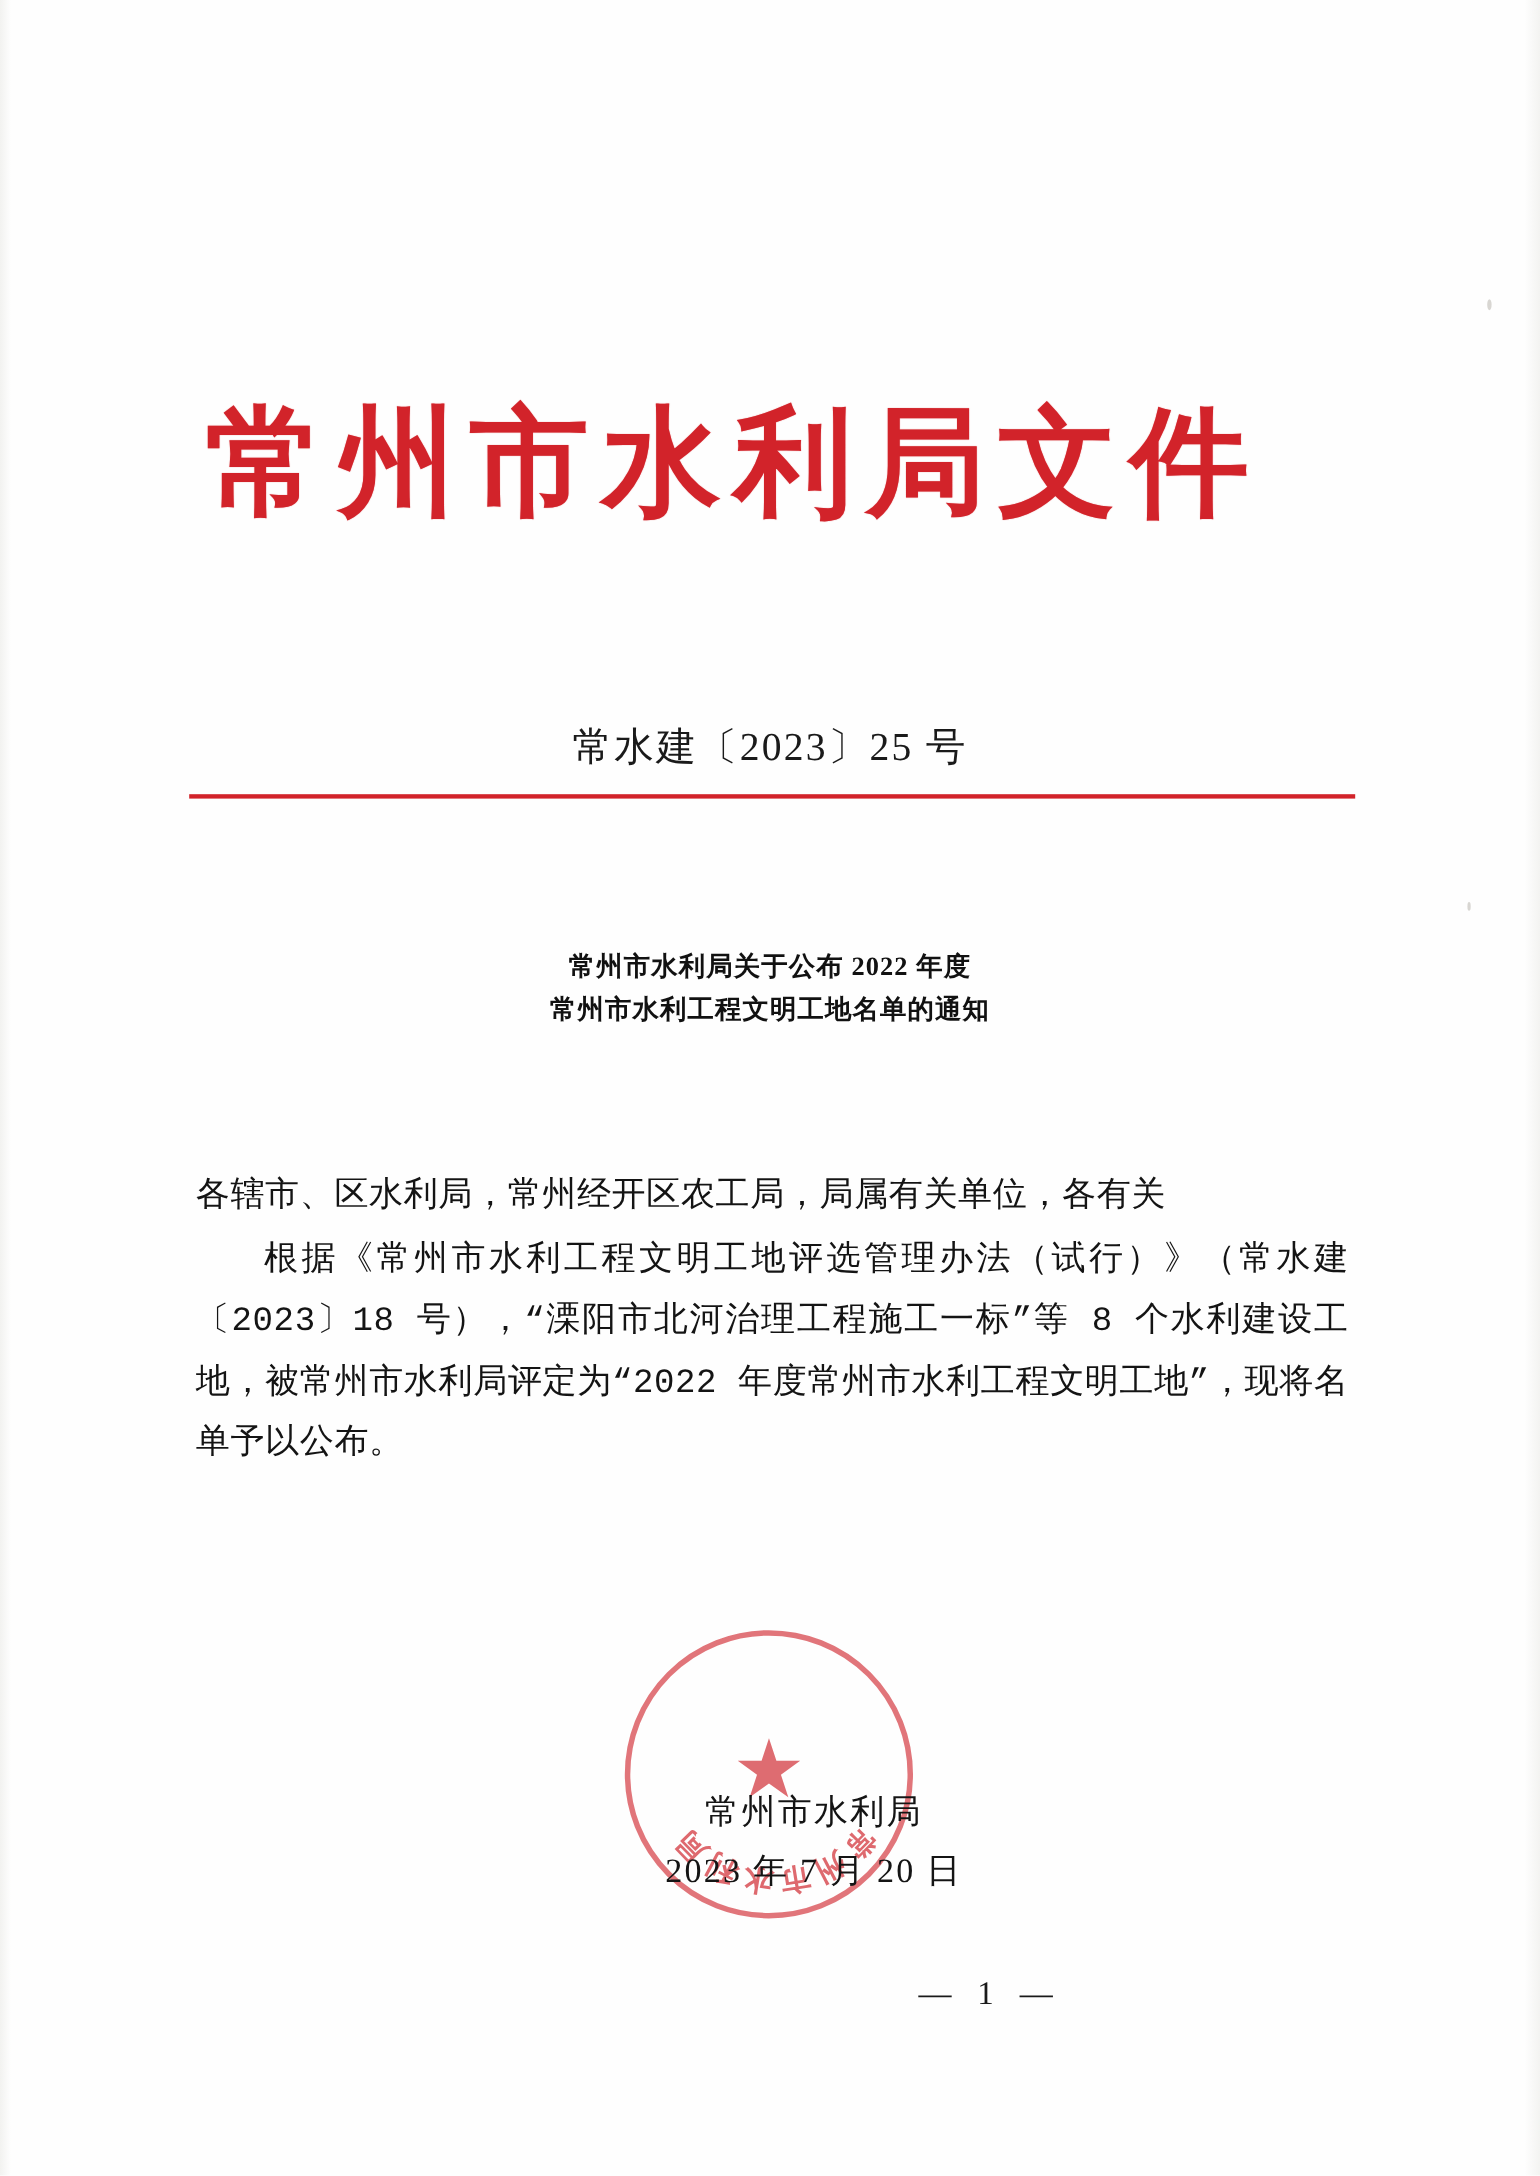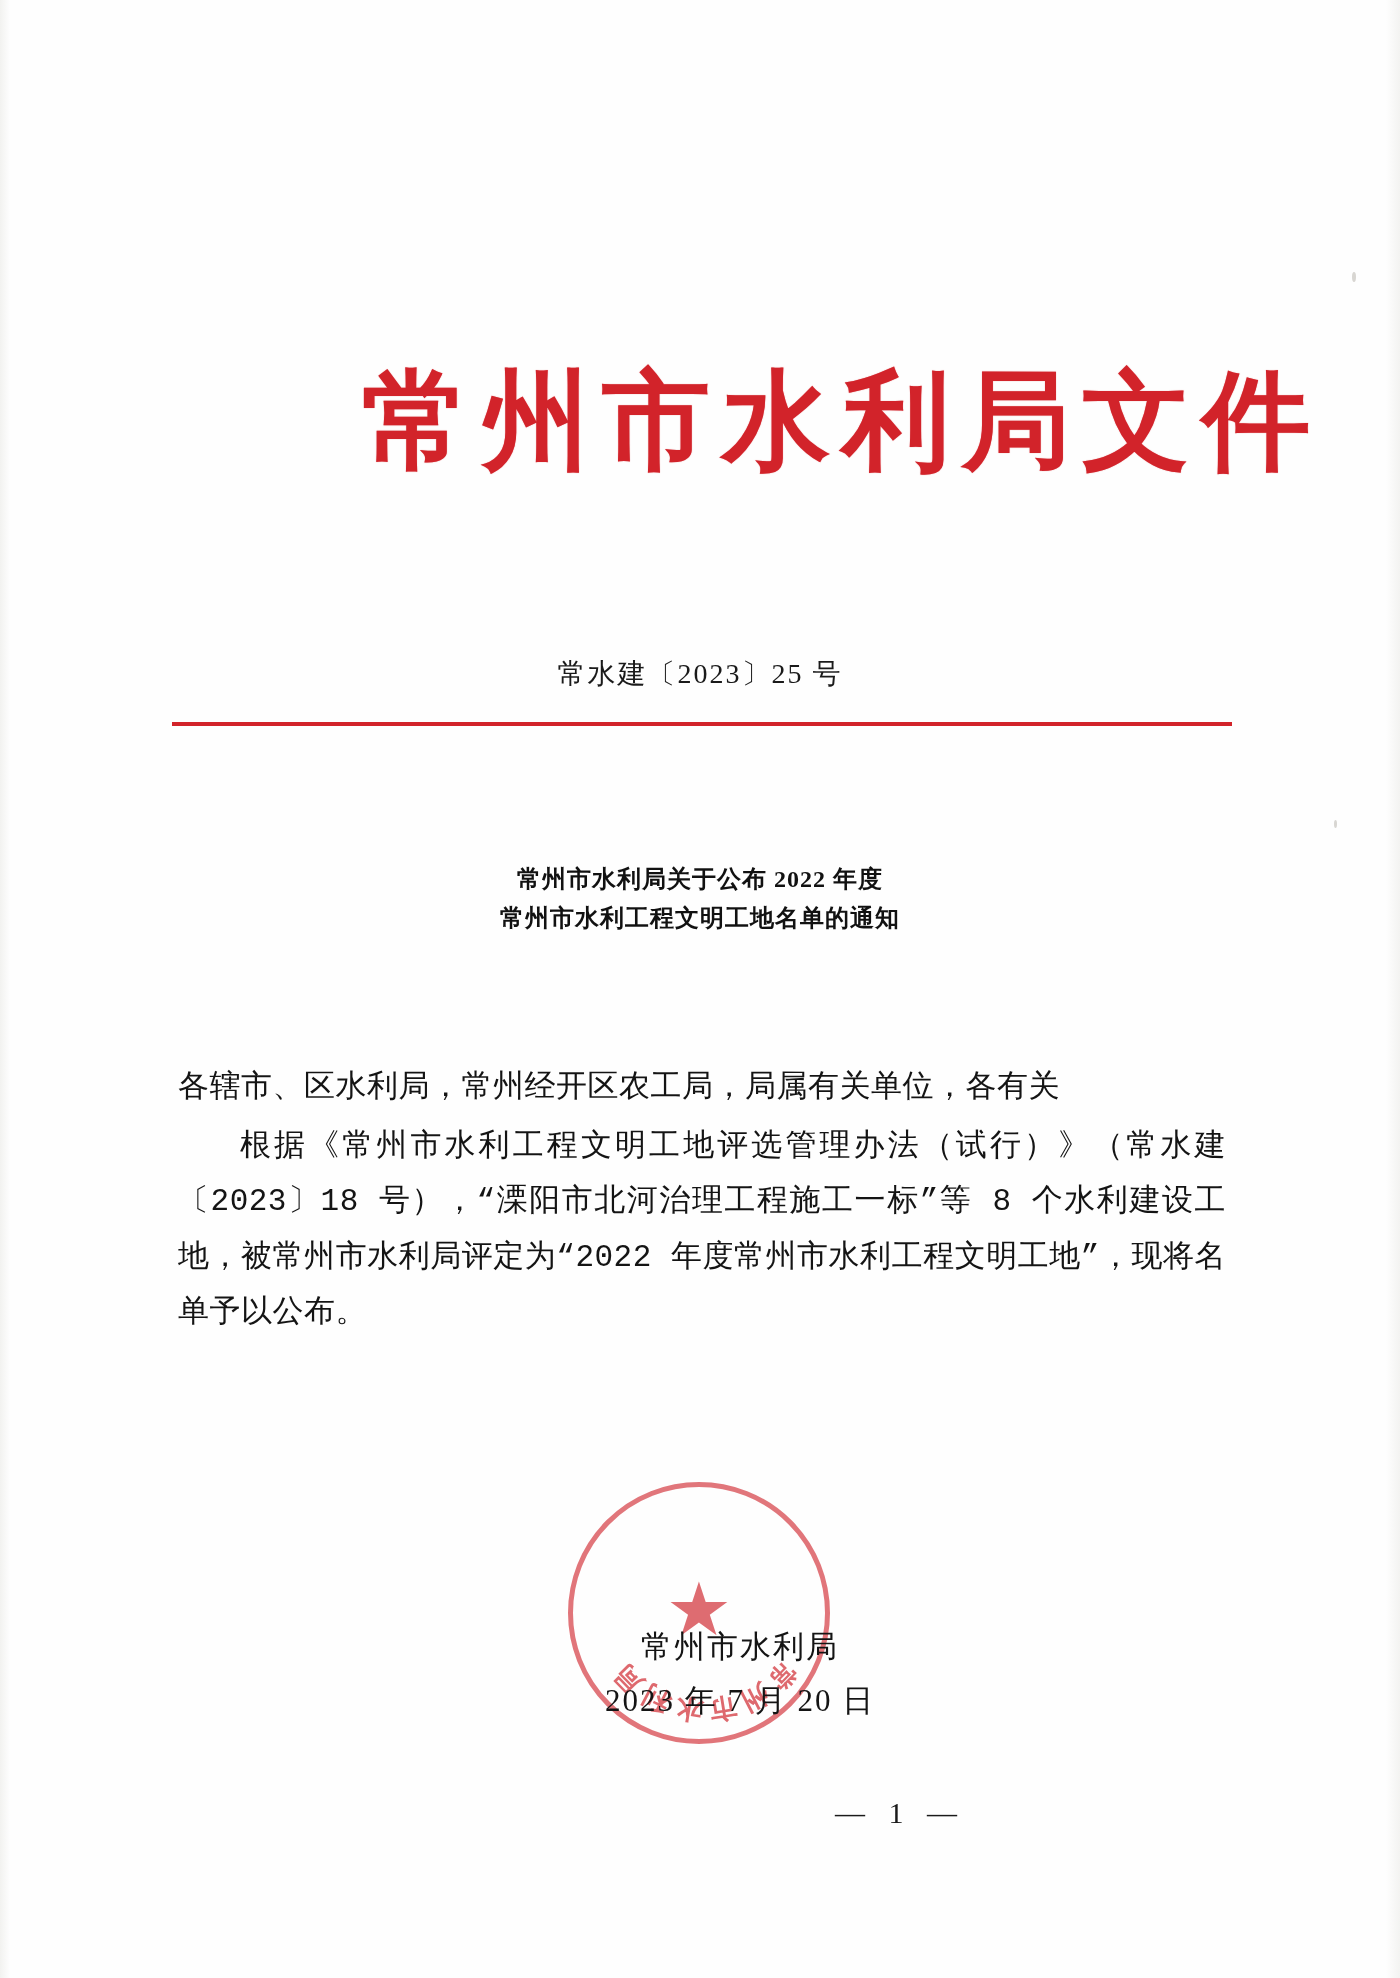--- a/index.html
+++ b/index.html
@@ -31,39 +31,39 @@
     position: absolute;
     background: #d8d6d2;
     border-radius: 50%;
   }
 
   .masthead {
     position: absolute;
     top: 368px;
     left: 0;
     width: 1322px;
-    text-align: right;
+    text-align: center;
     color: #d2232a;
     font-family: "Liberation Serif", "DejaVu Serif", serif;
     font-weight: bold;
     font-size: 108px;
     letter-spacing: 12px;
     text-indent: 12px;
     line-height: 1;
     white-space: nowrap;
     text-shadow: 0 0 1px rgba(210,35,42,0.6);
   }
 
   .doc-number {
     position: absolute;
     top: 655px;
     left: 0;
     width: 1400px;
     text-align: center;
-    font-size: 28px;
+    font-size: 36px;
     letter-spacing: 2px;
     color: #1a1a1a;
   }
 
   .red-rule {
     position: absolute;
     top: 722px;
     left: 172px;
     width: 1060px;
     height: 4px;

